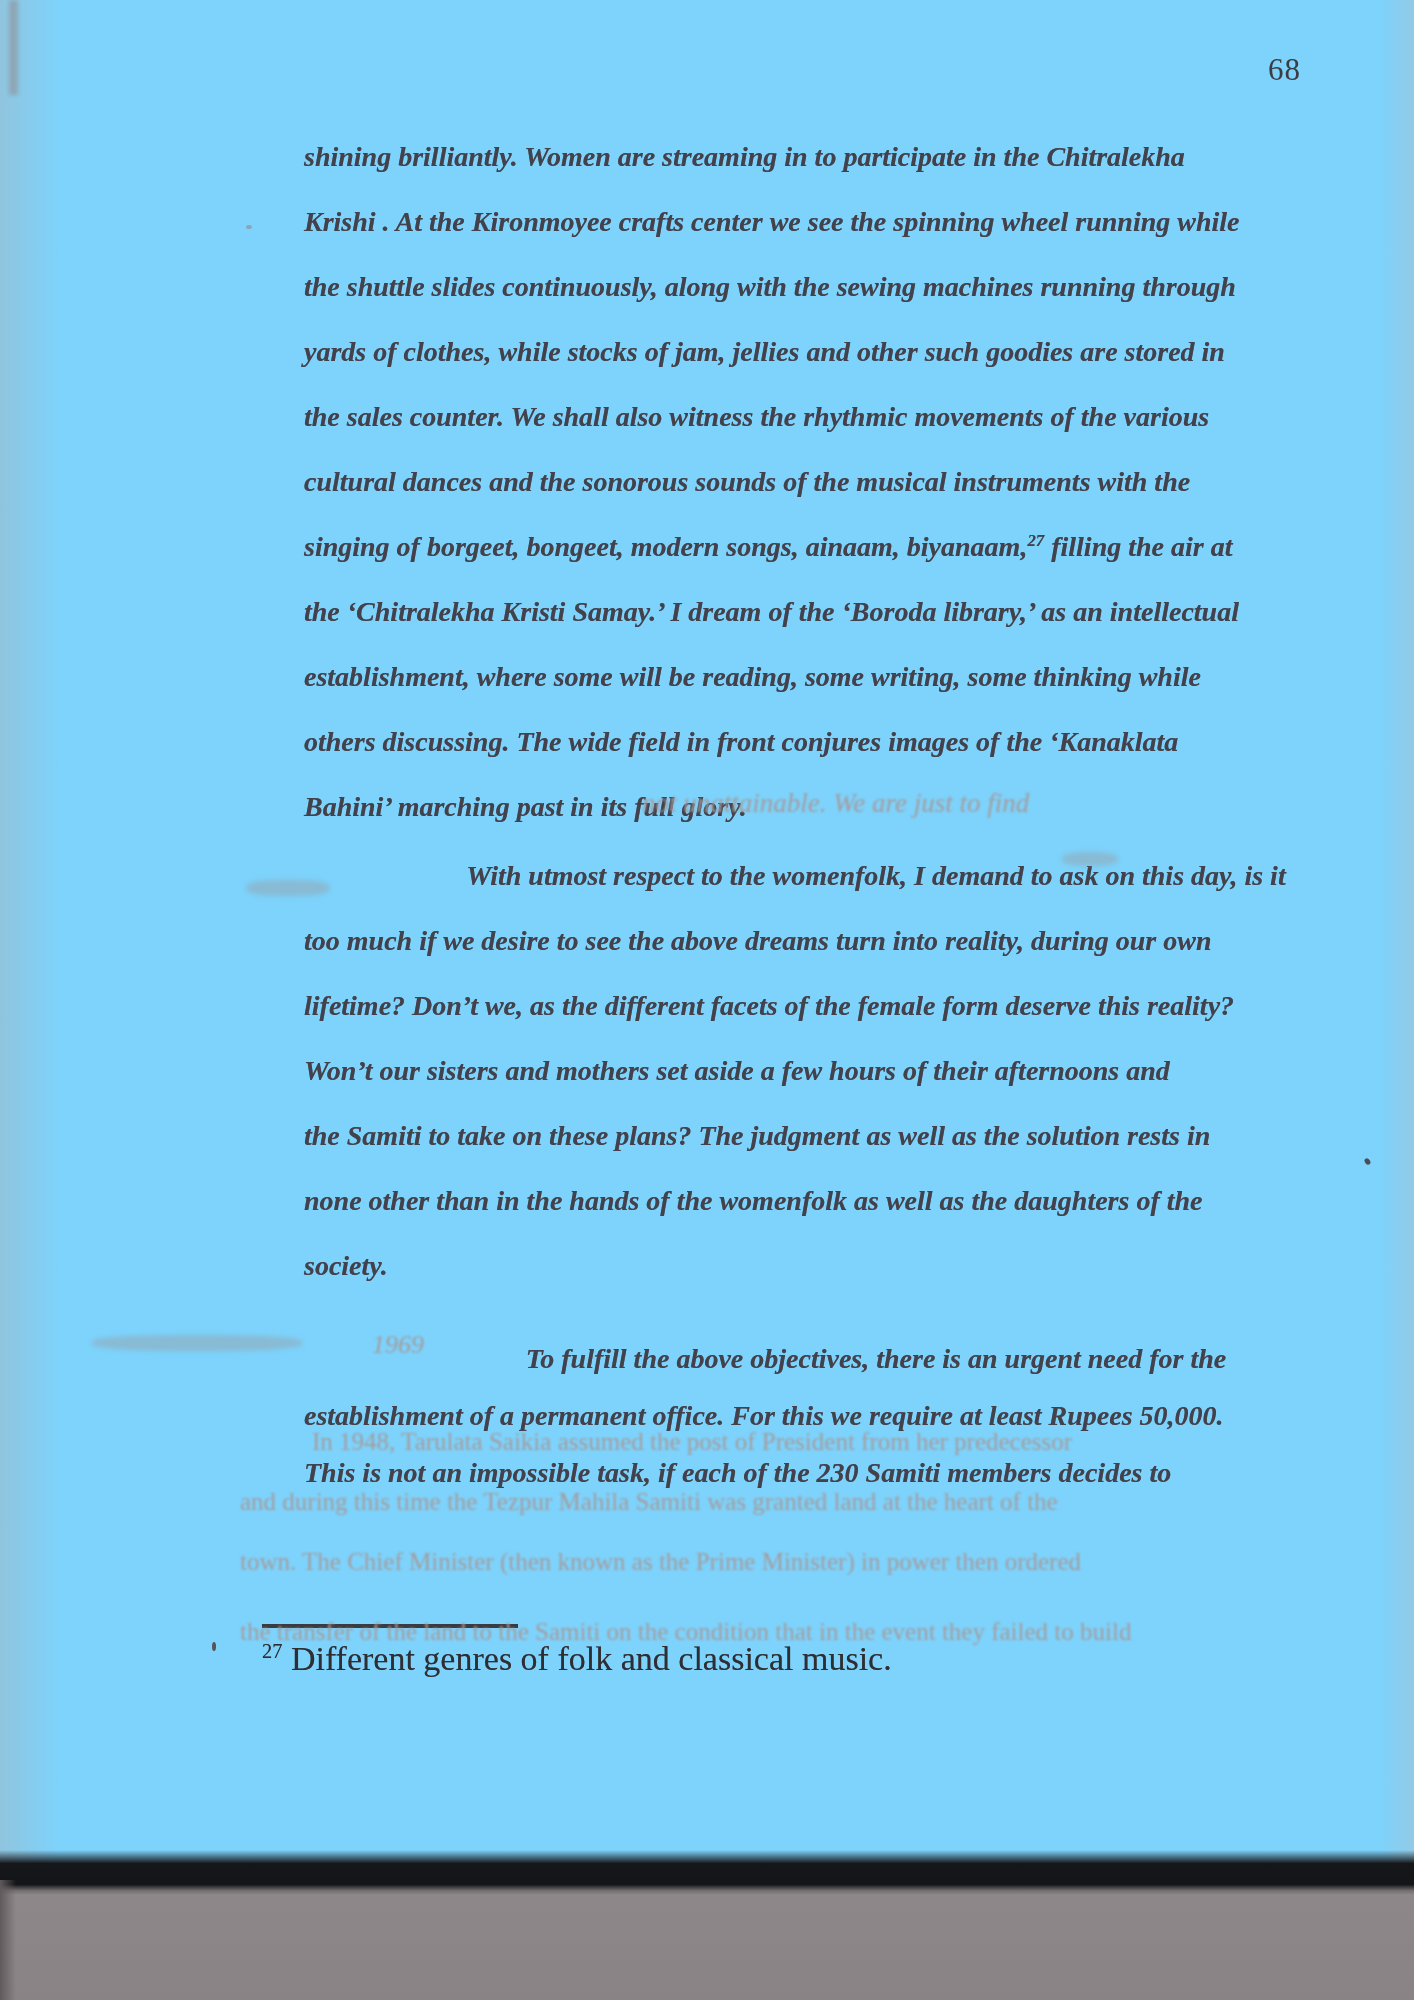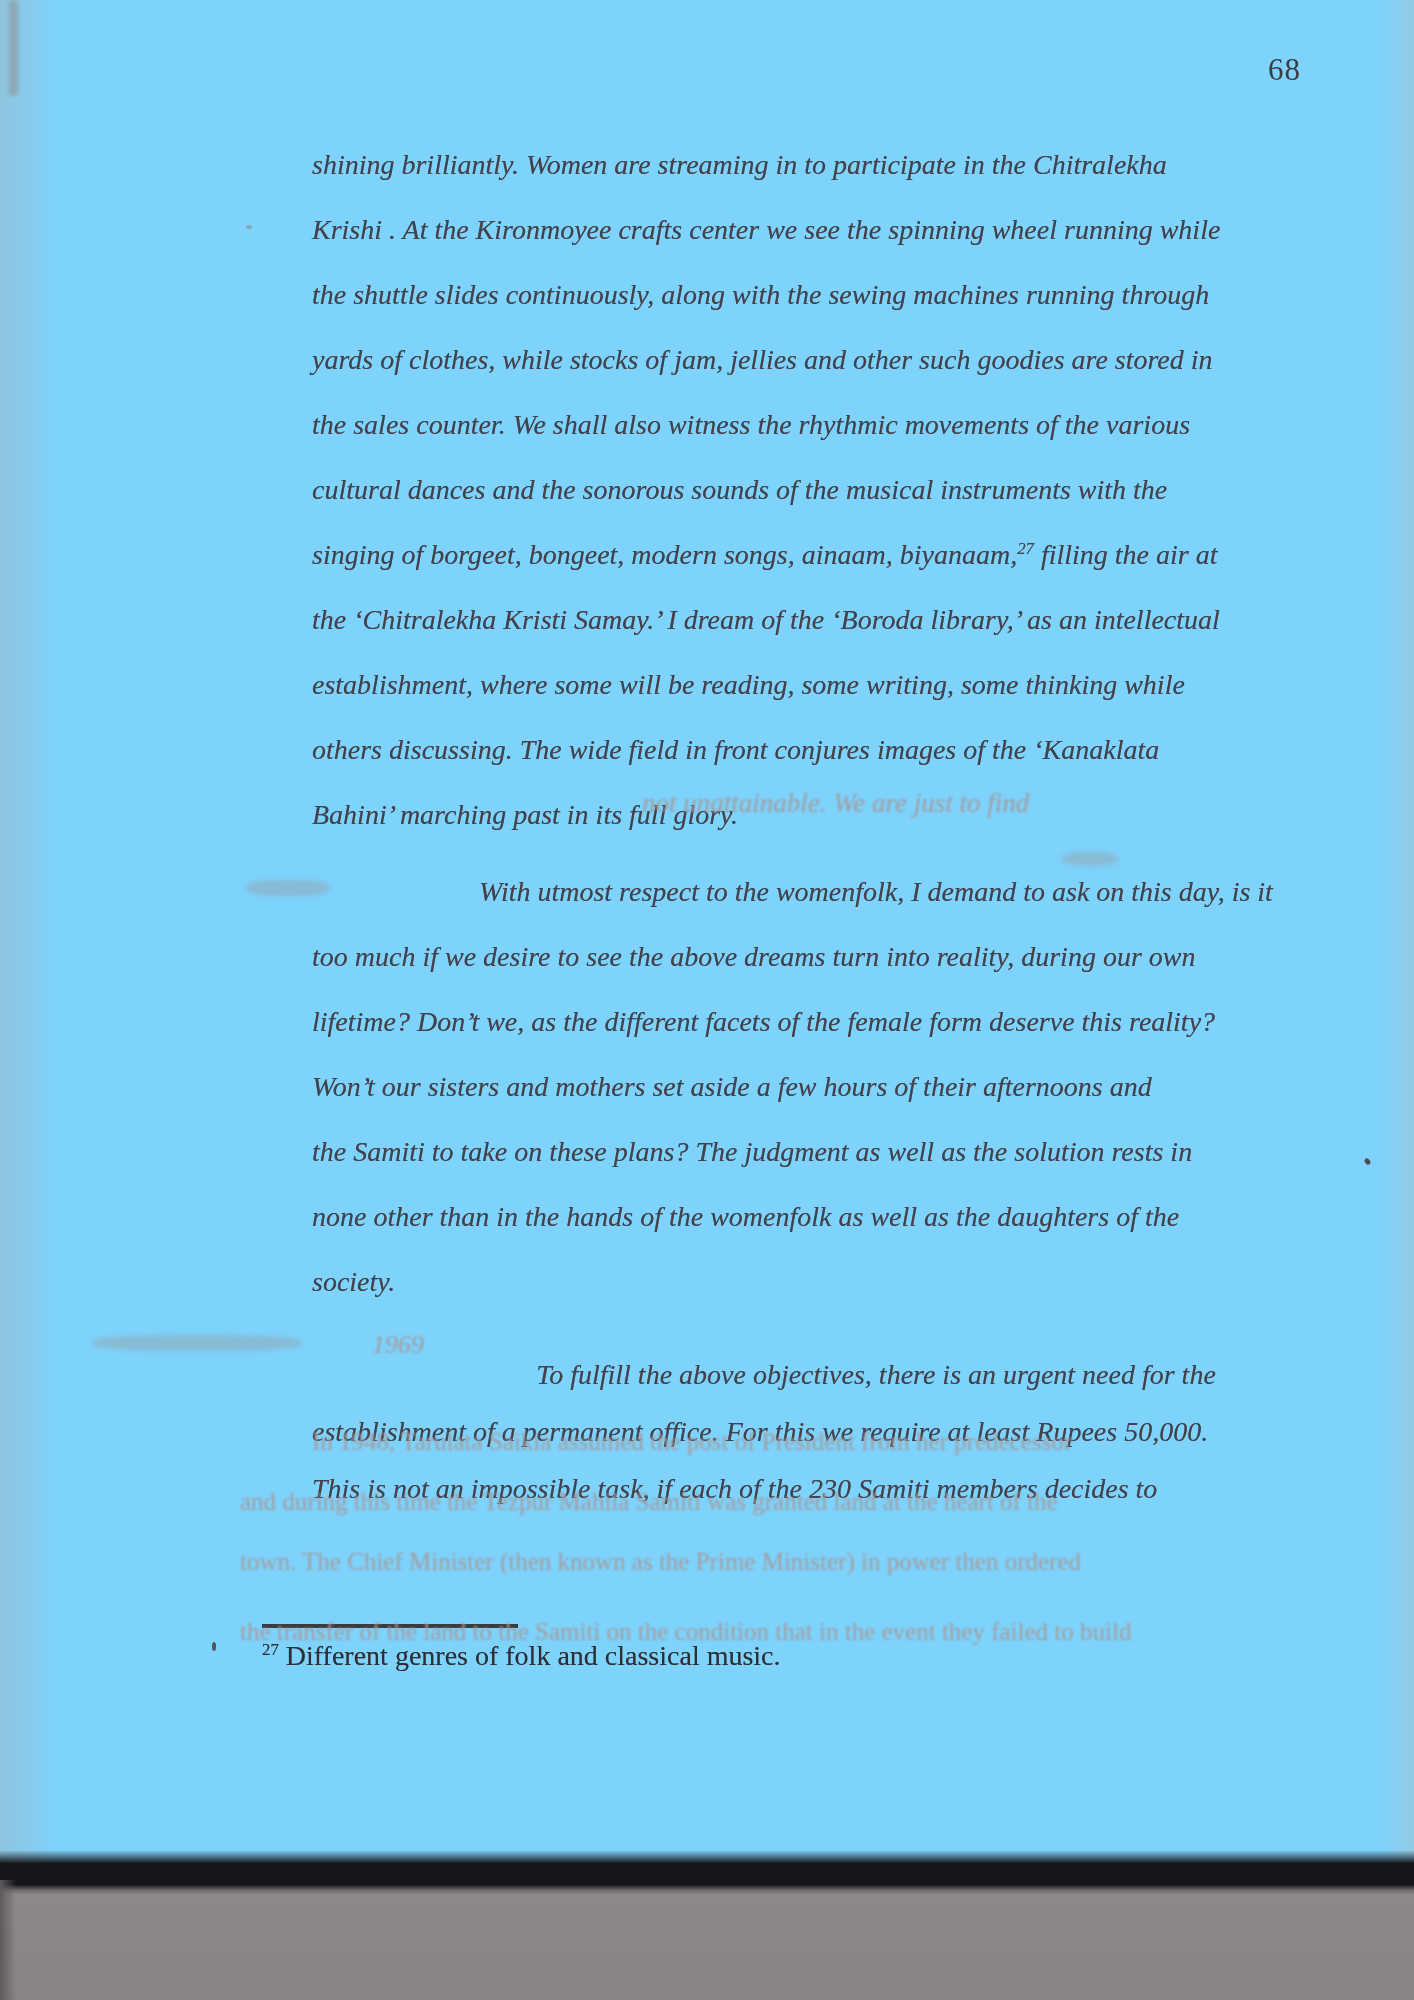--- a/index.html
+++ b/index.html
@@ -30,36 +30,36 @@
     position:absolute;top:52px;left:1268px;
     font-size:31px;color:#3d3c42;letter-spacing:1px;
   }
   
   .text-block{
     position:absolute;left:300px;top:120px;width:1090px;
     font-style:italic;
     font-size:28px;color:#43414b;
     text-shadow:0 0 .6px rgba(67,65,75,.55);
   }
-  .para{margin:12px;}
+  .para{margin:4px;font-weight:bold;}
   .para .line{line-height:65px;height:65px;white-space:nowrap;}
   .para.tight{margin-top:32px;}
   .para.tight .line{line-height:57px;height:57px;}
   .line.indent{padding-left:62px;text-align:center;}
   .text-block sup, .footnote sup{
     font-size:.6em;vertical-align:super;line-height:0;
   }
   
   .footnote-rule{
     position:absolute;left:262px;top:1624px;width:256px;height:4px;
     background:#3b3b3f;
   }
   .footnote{
     position:absolute;left:262px;top:1640px;
-    font-size:28px;color:#2f2e33;font-style:normal;
+    font-size:34px;color:#2f2e33;font-style:normal;
     text-shadow:0 0 .5px rgba(47,46,51,.5);
     white-space:nowrap;
   }
   
   .ghost{
     position:absolute;
     color:#a49b9d;
     filter:blur(1.1px);
     white-space:nowrap;
     pointer-events:none;

